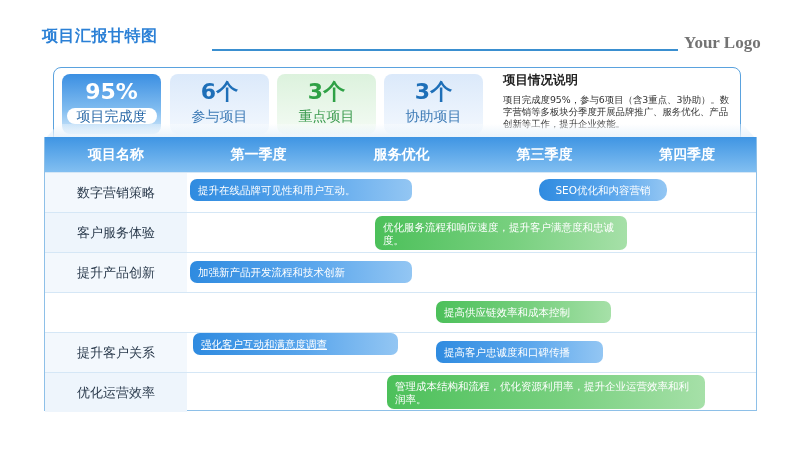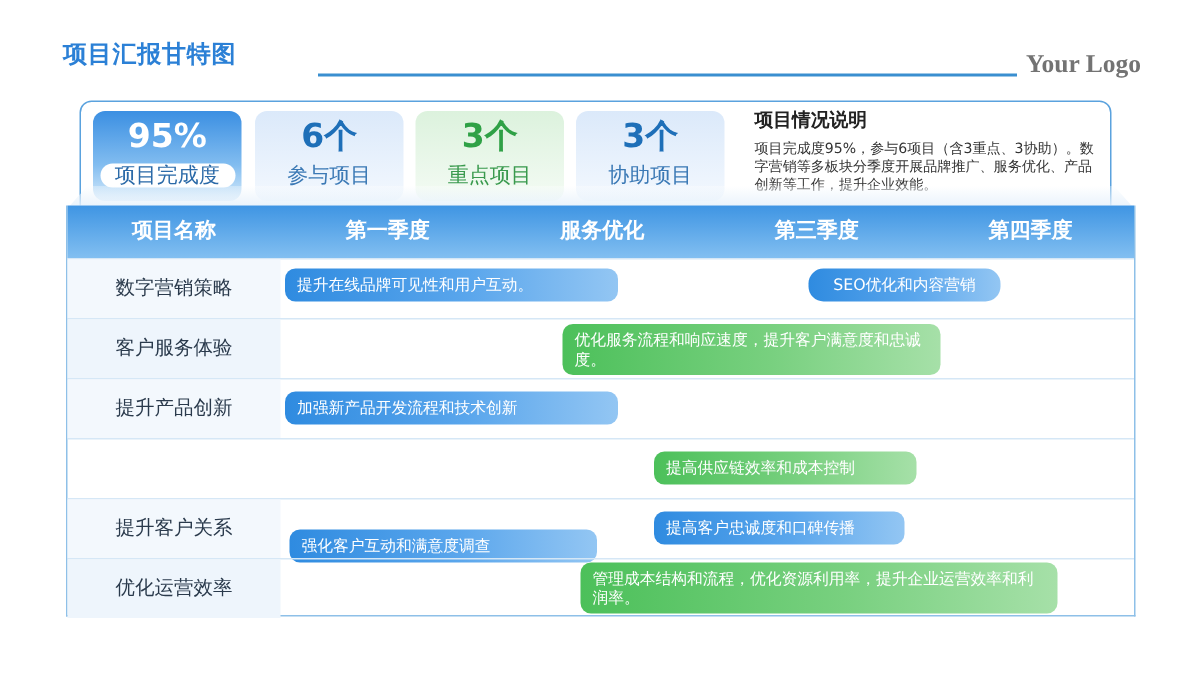--- a/index.html
+++ b/index.html
@@ -103,21 +103,21 @@
       <div class="name">提升产品创新</div>
       <div class="bar blue" style="left:145px;top:8px;width:222px;height:22px;">加强新产品开发流程和技术创新</div>
     </div>
 
     <div class="row alt" style="top:155px;">
       <div class="bar green" style="left:391px;top:8px;width:175px;height:22px;">提高供应链效率和成本控制</div>
     </div>
 
     <div class="row" style="top:195px;">
       <div class="name">提升客户关系</div>
-      <div class="bar blue" style="left:148px;top:20px;width:205px;height:22px;">强化客户互动和满意度调查</div>
+      <div class="bar blue" style="left:148px;top:0;width:205px;height:22px;text-decoration:underline;">强化客户互动和满意度调查</div>
       <div class="bar blue" style="left:391px;top:8px;width:167px;height:22px;">提高客户忠诚度和口碑传播</div>
     </div>
 
     <div class="row alt" style="top:235px;">
       <div class="name">优化运营效率</div>
       <div class="bar green multi" style="left:342px;top:2px;width:318px;height:34px;">管理成本结构和流程，优化资源利用率，提升企业运营效率和利润率。</div>
     </div>
   </div>
 </div>
 

